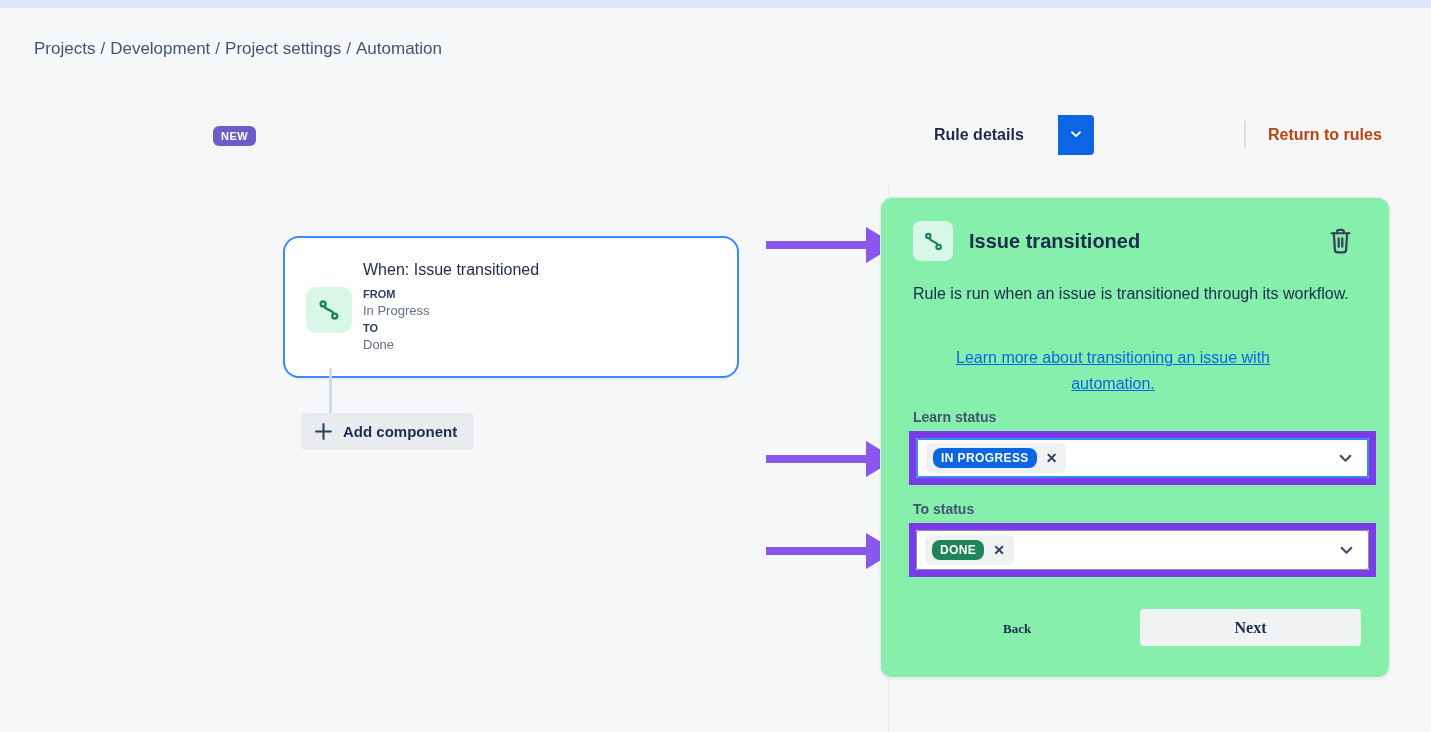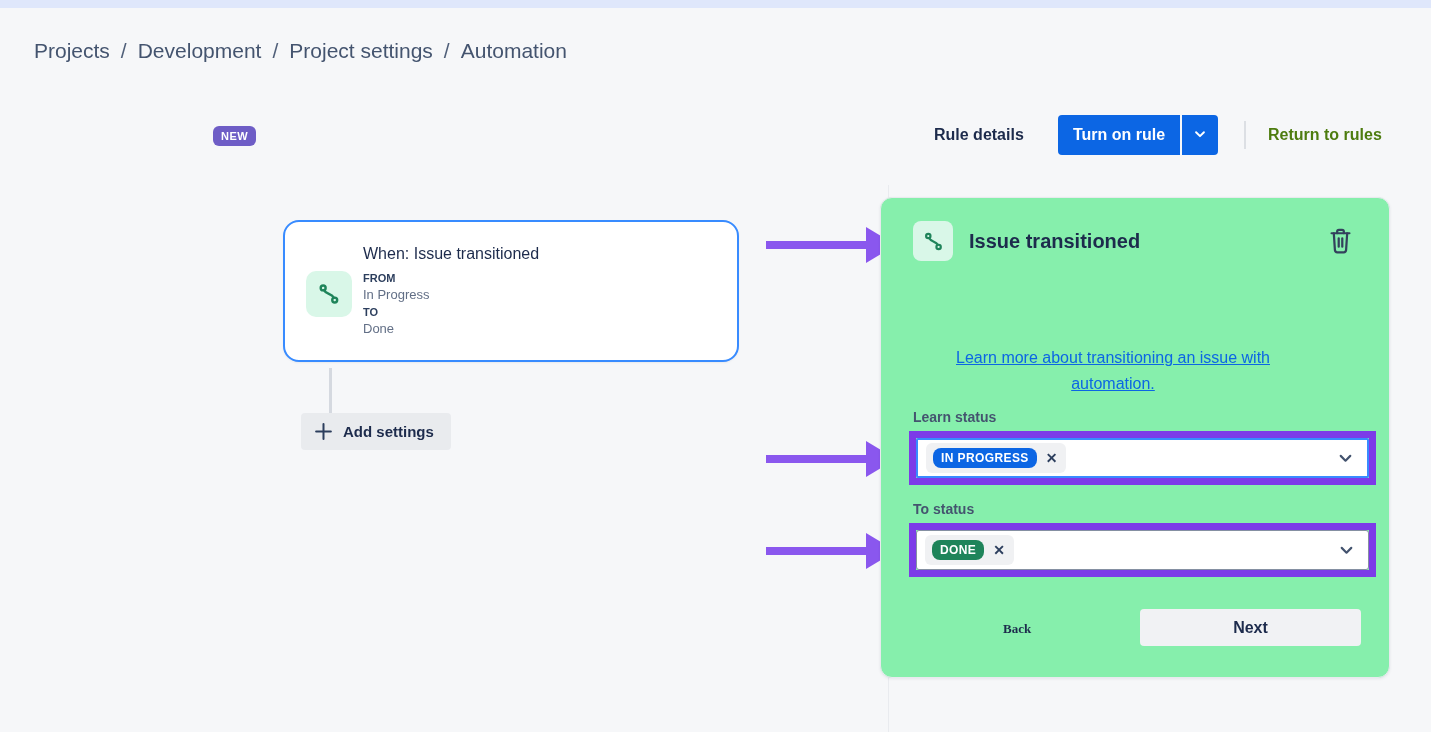--- a/index.html
+++ b/index.html
@@ -2,37 +2,37 @@
 <html><head>
 <meta charset="utf-8">
 <style>
   * { margin:0; padding:0; box-sizing:border-box; }
   body { background:#F6F7F9; font-family:"Liberation Sans", sans-serif; }
   .page { position:relative; width:1431px; height:732px; background:#F6F7F9; overflow:hidden; }
   .top-strip { position:absolute; left:0; top:0; width:100%; height:8px; background:#DFE7FB; }
   .canvas-divider { position:absolute; left:888px; top:185px; width:1px; height:547px; background:#E9EBEF; }
 
   
-  .breadcrumb { position:absolute; left:34px; top:39px; display:flex; gap:11px; font-size:21px; color:#44546F; }
+  .breadcrumb { position:absolute; left:34px; top:39px; display:flex; gap:5px; font-size:17px; color:#44546F; }
   .crumb { cursor:pointer; }
   .crumb-sep { color:#505F79; }
 
   
   .page-title { position:absolute; left:30px; top:118px; font-size:29px; font-weight:600; color:#56616F; letter-spacing:-0.3px; }
   .badge-new { position:absolute; left:213px; top:126px; background:#6E5DC6; color:#fff; font-size:11px; font-weight:700; letter-spacing:.5px; padding:4px 8px; border-radius:6px; }
 
   .rule-details { position:absolute; left:934px; top:115px; height:40px; line-height:40px; font-size:16px; font-weight:600; color:#1D2B4C; cursor:pointer; }
   .btn-split { position:absolute; left:1058px; top:115px; height:40px; display:flex; gap:2px; }
   .btn-main { background:#0C66E4; color:#fff; font-size:16px; font-weight:600; border:none; border-radius:4px 0 0 4px; padding:0 15px; display:flex; align-items:center; cursor:pointer; font-family:inherit; }
   .btn-chevron { background:#0C66E4; width:36px; border:none; border-radius:0 4px 4px 0; display:flex; align-items:center; justify-content:center; cursor:pointer; }
   .hdr-divider { position:absolute; left:1244px; top:121px; width:2px; height:28px; background:#DCDFE4; }
-  .return-rules { position:absolute; left:1268px; top:115px; height:40px; line-height:40px; font-size:16px; font-weight:600; color:#4d7c0f; cursor:pointer; }
-
-  
-  .trigger-card { position:absolute; left:283px; top:220px; width:456px; height:142px; background:#fff; border:2px solid #388BFF; border-radius:16px; box-shadow:0 1px 2px rgba(9,30,66,.06); cursor:pointer; }
+  .return-rules { position:absolute; left:1268px; top:115px; height:40px; line-height:40px; font-size:16px; font-weight:600; color:#c2410c; cursor:pointer; }
+
+  
+  .trigger-card { position:absolute; left:283px; top:236px; width:456px; height:142px; background:#fff; border:2px solid #388BFF; border-radius:16px; box-shadow:0 1px 2px rgba(9,30,66,.06); cursor:pointer; }
   .tc-icon { position:absolute; left:21px; top:49px; width:46px; height:46px; border-radius:10px; background:#D9F7E8; display:flex; align-items:center; justify-content:center; }
   .tc-body { position:absolute; left:78px; top:23px; }
   .tc-title { font-size:16px; color:#1D2B4C; margin-bottom:8px; }
   .tc-sub-label { font-size:11px; font-weight:700; color:#2C3E5D; line-height:15px; }
   .tc-sub-value { font-size:13px; color:#626F86; line-height:17px; margin-bottom:2px; }
 
   .connector { position:absolute; left:329px; top:368px; width:3px; height:45px; background:#D5D9E0; }
   .add-component { position:absolute; left:301px; top:413px; height:37px; background:#E9EBEE; border:none; border-radius:4px; display:flex; align-items:center; gap:10px; padding:0 17px 0 13px; font-size:15px; font-weight:600; color:#1D2B4C; cursor:pointer; font-family:inherit; }
 
   
@@ -58,21 +58,21 @@
   .select-focused { border:2px solid #388BFF; border-radius:2px; }
   .select-plain   { border:1px solid #8590A2; border-radius:3px; }
   .tag-chip { display:flex; align-items:center; gap:9px; background:#F0F1F3; border-radius:6px; padding:5px 9px 5px 7px; }
   .lozenge { font-size:12px; font-weight:700; letter-spacing:.4px; color:#fff; padding:3px 8px; border-radius:8px; }
   .loz-inprogress { background:#0C66E4; }
   .loz-done { background:#1F845A; }
   .chip-x { font-size:14px; font-weight:700; color:#2C3E5D; line-height:1; cursor:pointer; }
   .select-chevron { position:absolute; right:13px; top:50%; transform:translateY(-50%); display:flex; }
 
   .back-btn { position:absolute; left:112px; top:412px; height:37px; padding:0 10px; background:none; border:none; font-size:13px; font-weight:600; color:#1D2B4C; cursor:pointer; font-family:Liberation Serif, serif; }
-  .next-btn { position:absolute; left:259px; top:411px; width:221px; height:37px; background:#F1F2F4; border:none; border-radius:4px; font-size:16px; font-weight:600; color:#1D2B4C; cursor:pointer; font-family:Liberation Sans, sans-serif; }
+  .next-btn { position:absolute; left:259px; top:411px; width:221px; height:37px; background:#F1F2F4; border:none; border-radius:4px; font-size:16px; font-weight:600; color:#1D2B4C; cursor:pointer; font-family:Liberation Serif, serif; }
 </style>
 </head>
 <body>
 
 <div class="page">
   <div class="top-strip"></div>
   <div class="canvas-divider"></div>
 
   <nav class="breadcrumb">
     <span class="crumb">Projects</span>
@@ -81,21 +81,20 @@
     <span class="crumb-sep">/</span>
     <span class="crumb">Project settings</span>
     <span class="crumb-sep">/</span>
     <span class="crumb">Automation</span>
   </nav>
 
   <span class="badge-new">NEW</span>
 
   <span class="rule-details">Rule details</span>
   <div class="btn-split">
-    <button class="btn-main">Turn on rule</button>
     <button class="btn-chevron">
       <span>
         <svg width="14" height="14" viewBox="0 0 16 16">
             <path d="M3.5 6l4.5 4.5L12.5 6" fill="none" stroke="#ffffff" stroke-width="2.2" stroke-linecap="round" stroke-linejoin="round"></path>
           </svg>
       </span>
     </button>
   </div>
   <div class="hdr-divider"></div>
   <span class="return-rules">Return to rules</span>
@@ -118,21 +117,21 @@
       <div class="tc-sub-value">Done</div>
     </div>
   </div>
   <div class="connector"></div>
   <button class="add-component">
     <span style="display:flex;">
       <svg width="19" height="19" viewBox="0 0 18 18">
           <path d="M9 2v14M2 9h14" fill="none" stroke="#2C3E5D" stroke-width="1.9" stroke-linecap="round"></path>
         </svg>
     </span>
-    <span>Add settings</span>
+    <span>Add component</span>
   </button>
 
   <div class="arrow" style="top:227px;">
       <div class="arrow-shaft"></div>
       <div class="arrow-head"></div>
     </div>
   <div class="arrow" style="top:441px;">
       <div class="arrow-shaft"></div>
       <div class="arrow-head"></div>
     </div>
@@ -158,20 +157,21 @@
             <g fill="none" stroke="#33415C" stroke-width="2" stroke-linecap="round" stroke-linejoin="round">
               <path d="M4 6.5h16"></path>
               <path d="M9 6.5V5a1.6 1.6 0 0 1 1.6-1.6h2.8A1.6 1.6 0 0 1 15 5v1.5"></path>
               <path d="M6 6.5l1 15.2a2.1 2.1 0 0 0 2.1 1.9h5.8a2.1 2.1 0 0 0 2.1-1.9l1-15.2"></path>
               <path d="M10.4 11v7.5M13.6 11v7.5"></path>
             </g>
           </svg>
       </span>
     </button>
 
+    <p class="panel-desc">Rule is run when an issue is transitioned through its workflow.</p>
     <a class="panel-link">Learn more about transitioning an issue with automation.</a>
 
     <div class="field-label label-from">Learn status</div>
     <div class="ann-box box-from">
       <div class="select select-focused">
         <span class="tag-chip">
           <span class="lozenge loz-inprogress">IN PROGRESS</span>
           <span class="chip-x">✕</span>
         </span>
         <span class="select-chevron">

